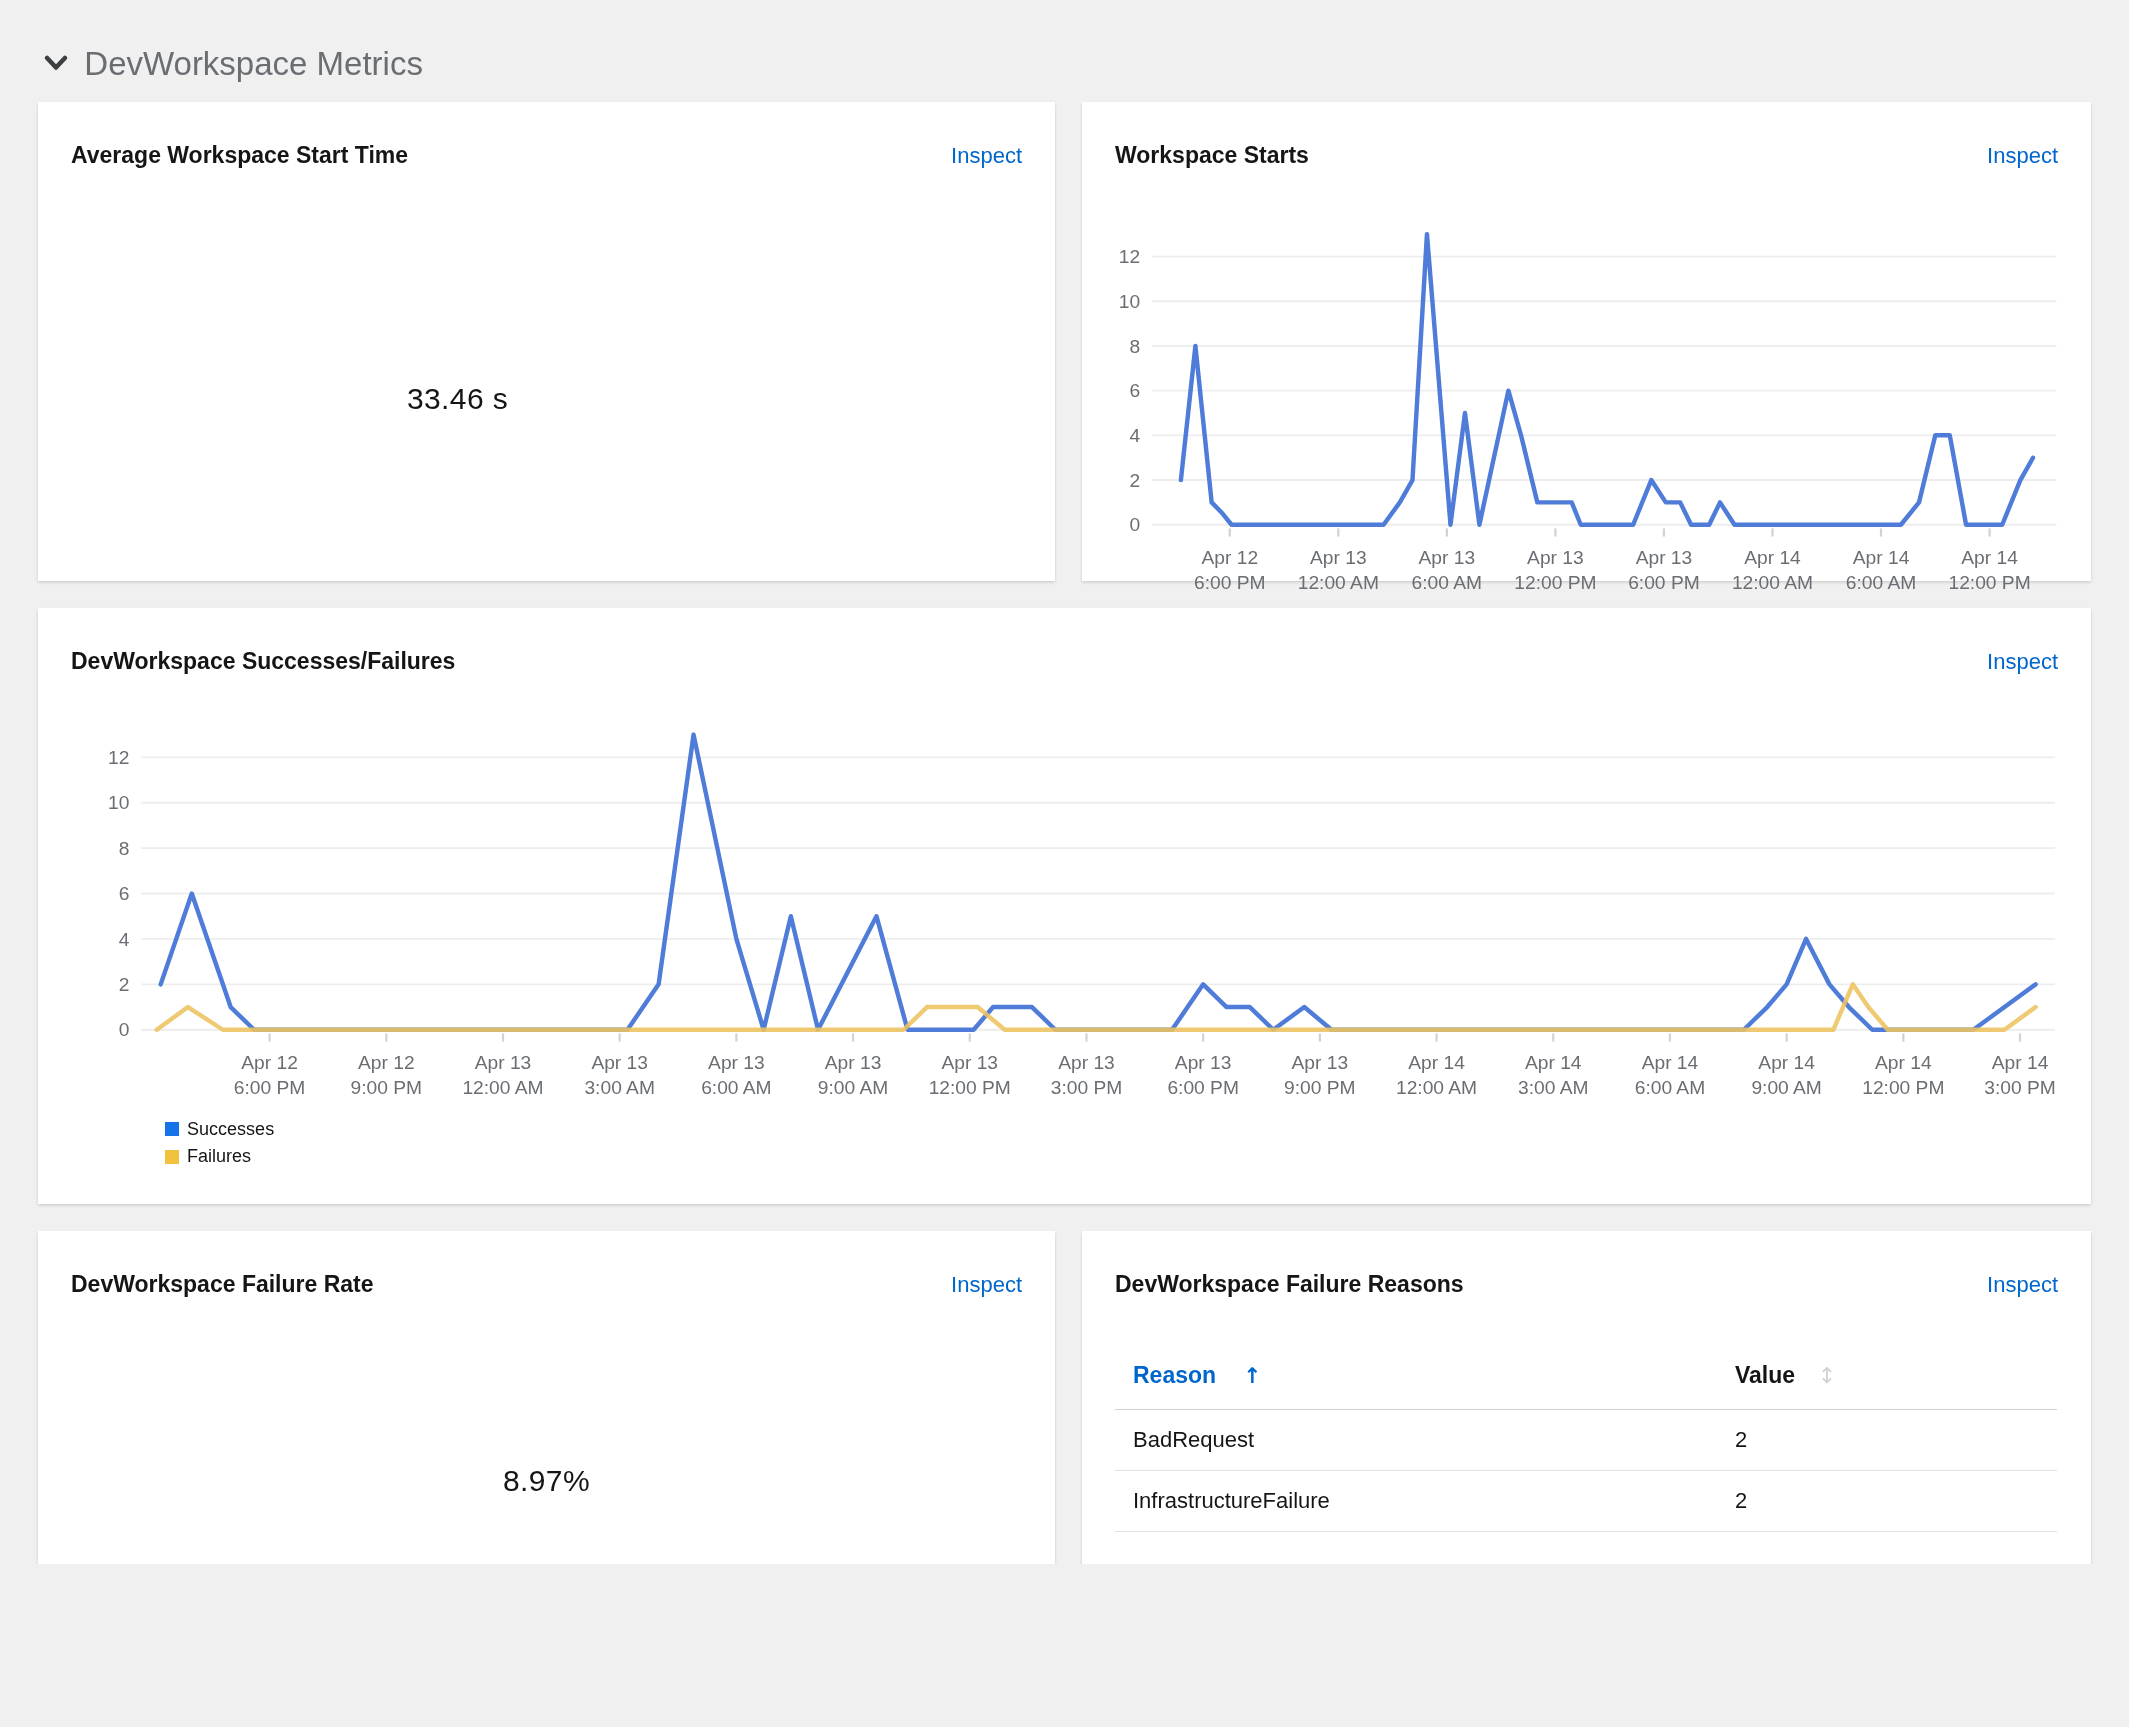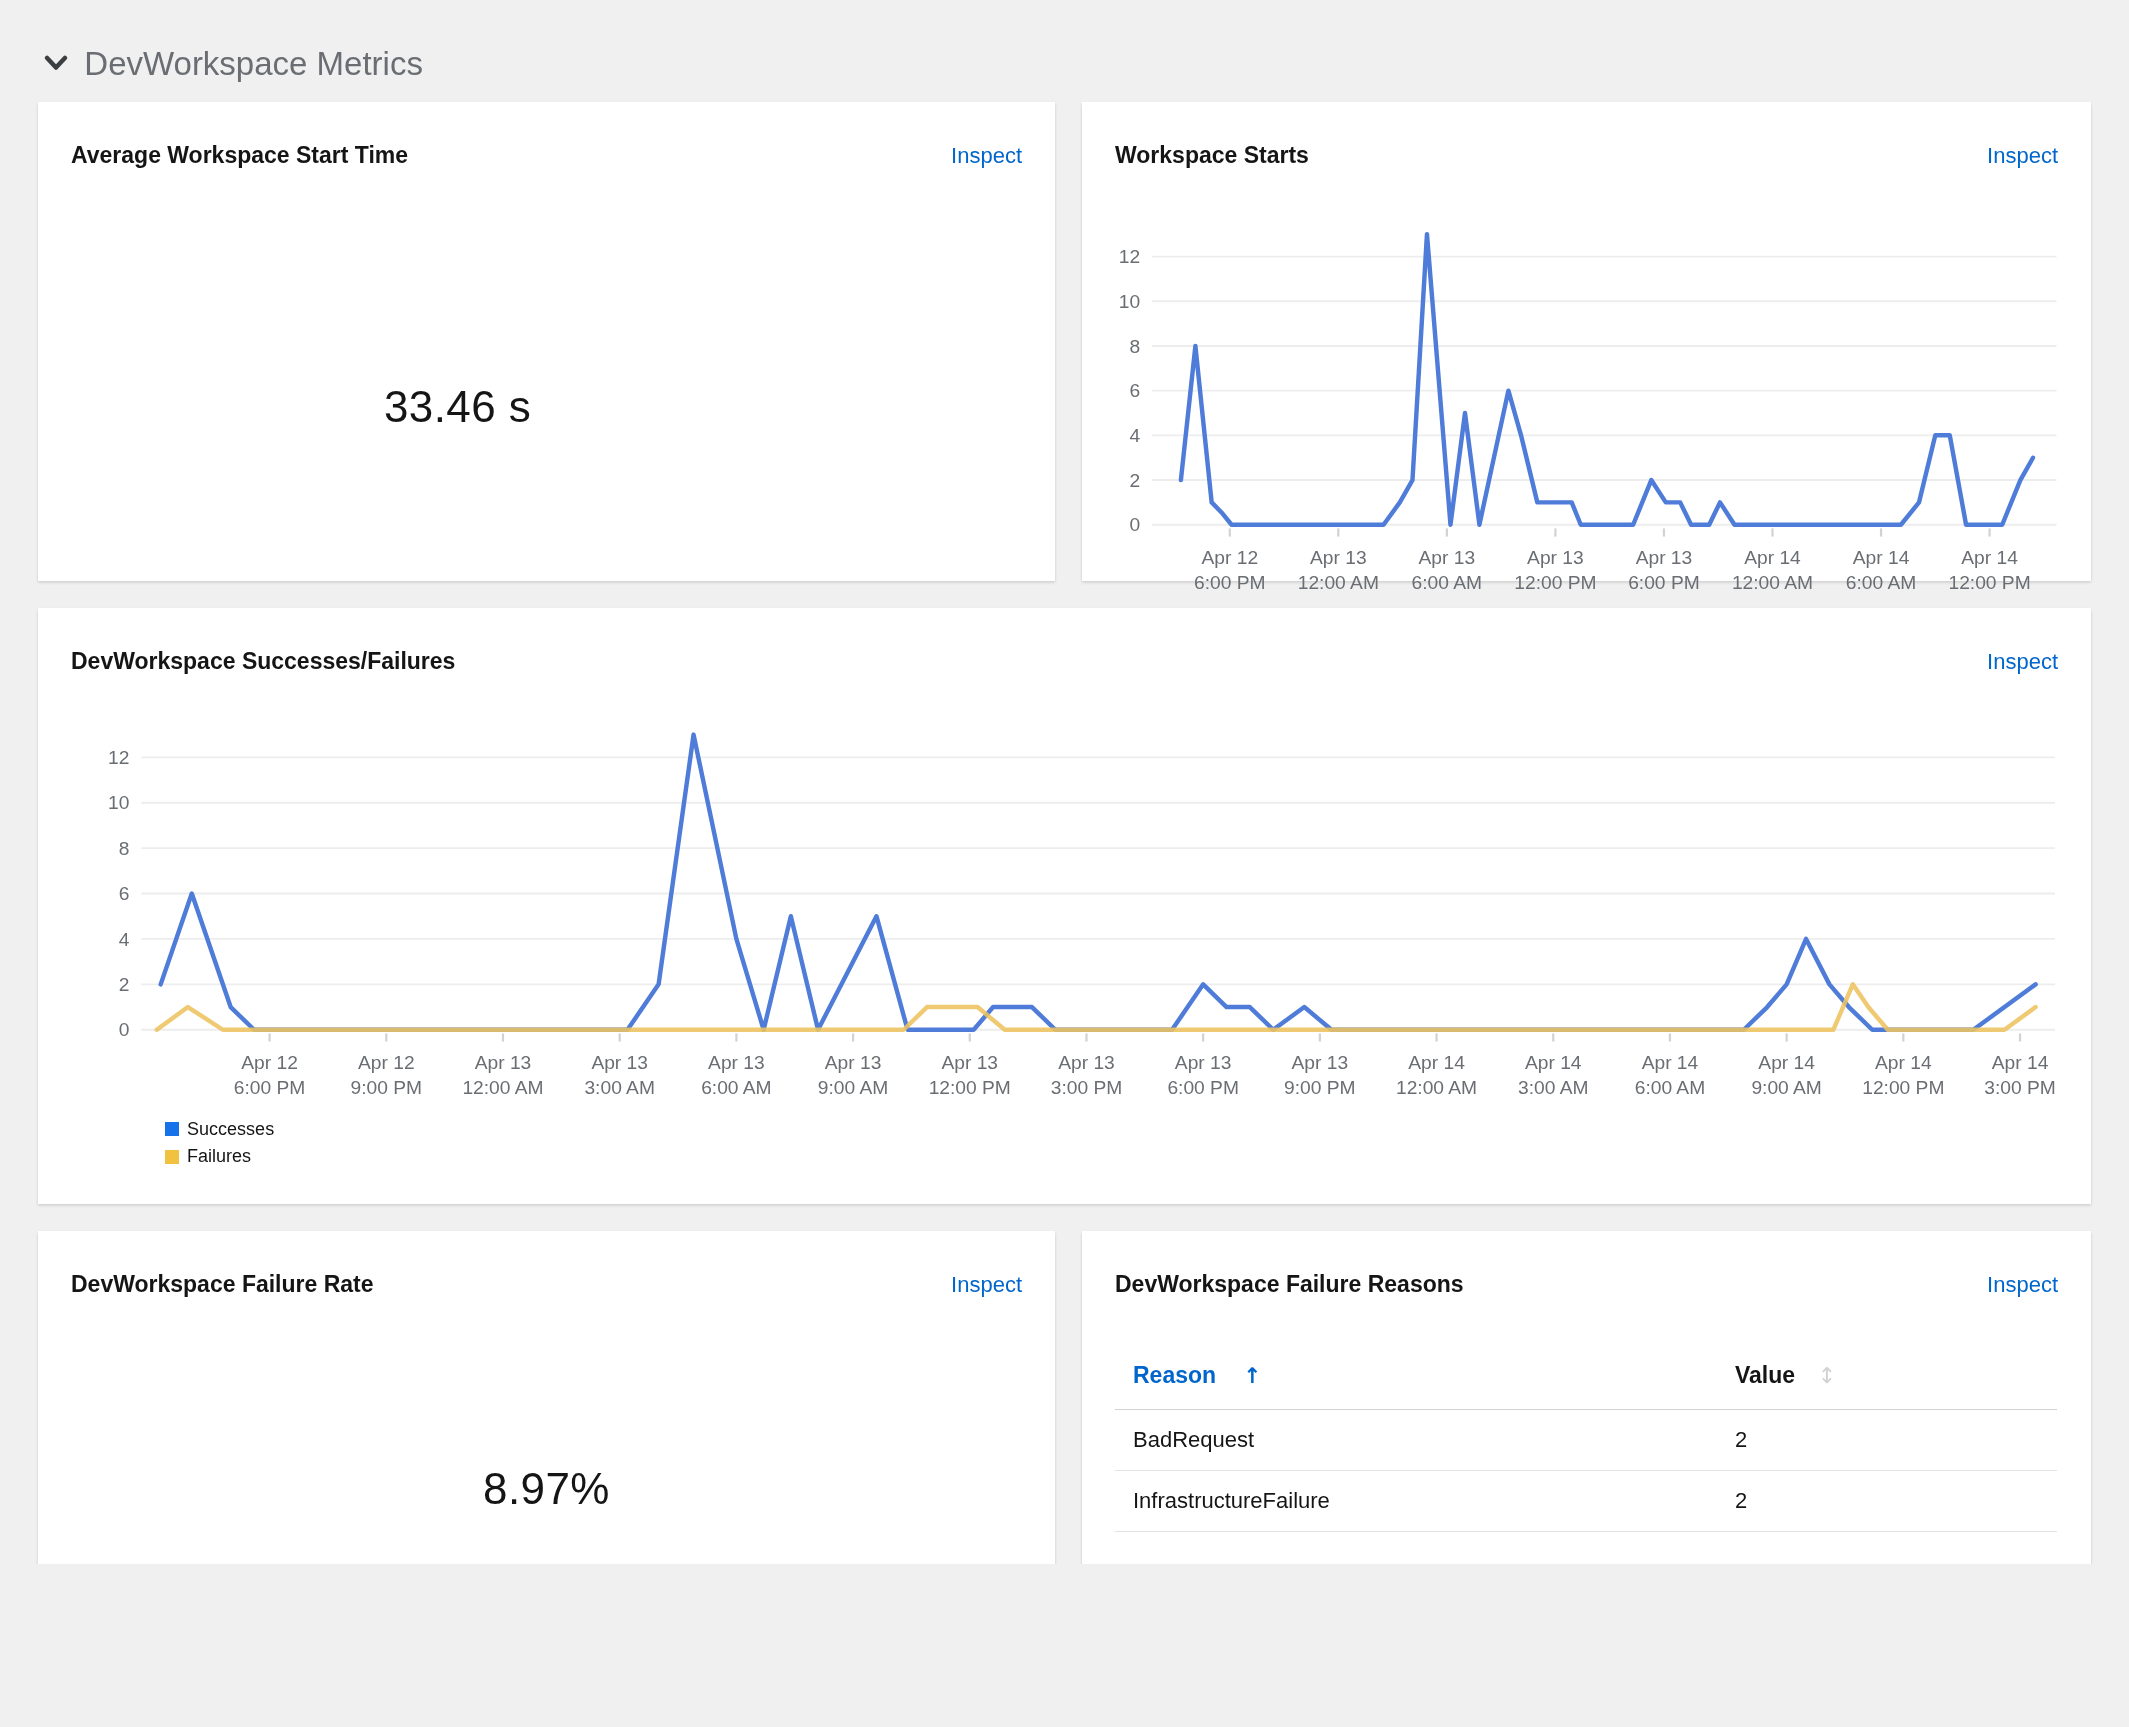--- a/index.html
+++ b/index.html
@@ -28,21 +28,21 @@
   .row1 .card { height:479px; }
   .row2 .card { width:2054px; height:596px; }
   .row3 .card { height:463px; }
 
   .card-head { display:flex; justify-content:space-between; align-items:flex-start; padding:40px 33px 0 33px; }
   .card-title { font-size:23px; font-weight:700; margin:0; line-height:27px; color:#151515; }
   .inspect { font-size:22px; color:#0066cc; line-height:27px; text-decoration:none; cursor:pointer;text-align:right; }
 
   
   .stat-wrap { display:flex; justify-content:center; }
-  .stat { font-size:44px; font-weight:400; color:#151515; letter-spacing:0.4px; }
+  .stat { font-size:30px; font-weight:400; color:#151515; letter-spacing:0.4px; }
   #stat-avg { margin-top:198px; transform:translateX(-89px); }
   #stat-rate { margin-top:151px; }
 
   
   svg.chart { display:block; overflow:visible; }
   #chart-starts { margin:19px 33px 0 33px; }
   #chart-sf { margin:12.6px 33px 0 33px; }
   .axis-label { fill:#6a6e73; font-size:26px; font-family:"Liberation Sans","DejaVu Sans",sans-serif; }
 
   

